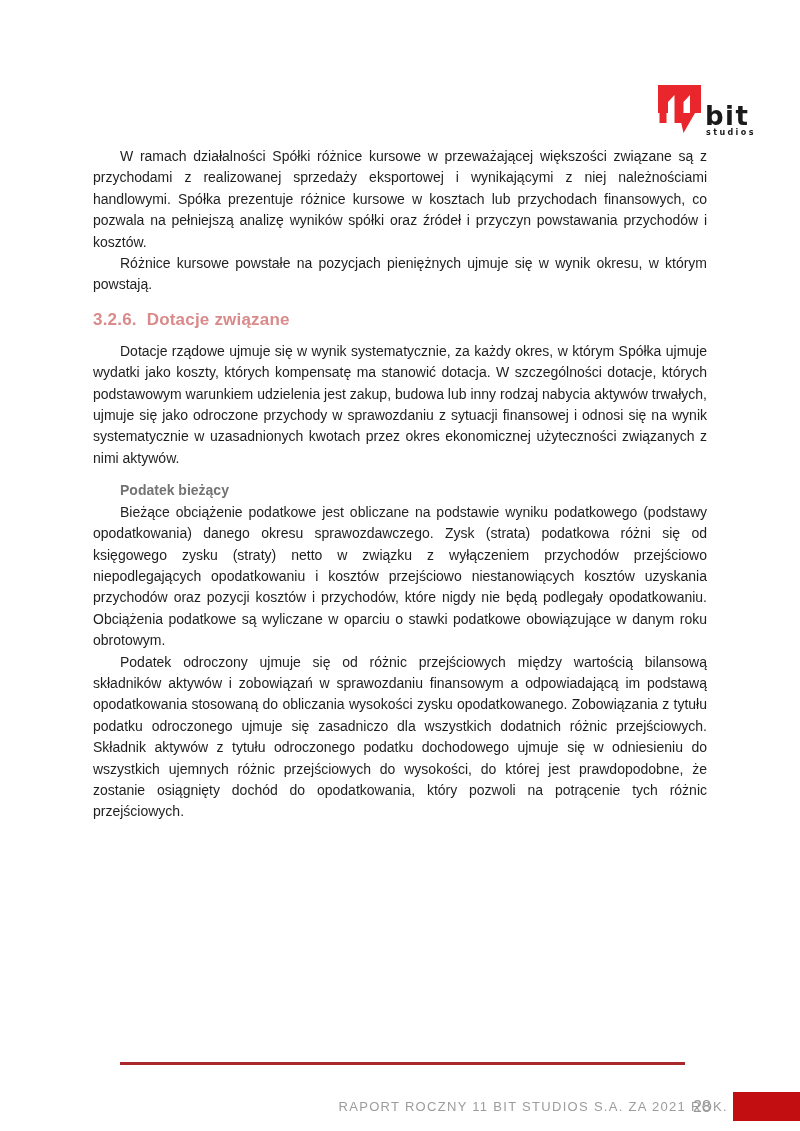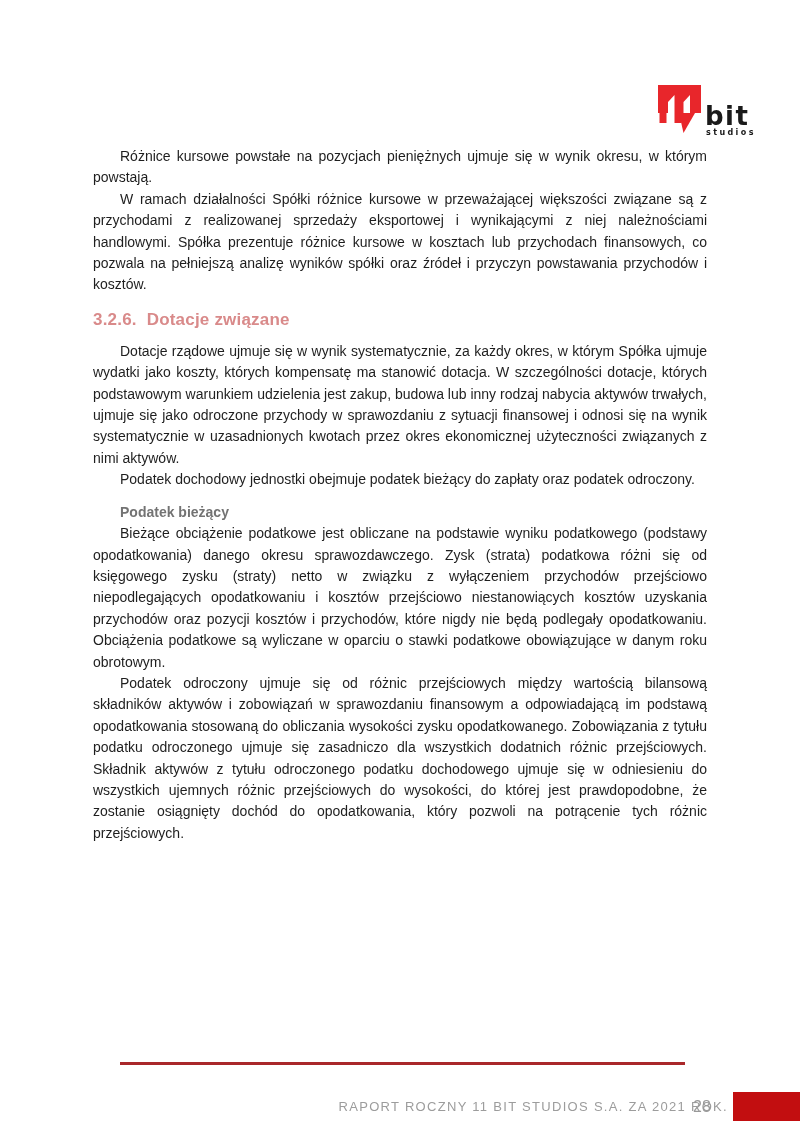--- a/index.html
+++ b/index.html
@@ -98,30 +98,29 @@
       <polygon points="15,20 21.5,13 21.5,31 15,31" fill="#ffffff"></polygon>
       <polygon points="30.5,20 37,13 37,31 30.5,31" fill="#ffffff"></polygon>
       <polygon points="26,31 42,31 30.5,51" fill="#e8262b"></polygon>
     </g>
     <text x="52" y="43" font-family="DejaVu Sans, sans-serif" font-size="26" font-weight="bold" letter-spacing="1.5" fill="#1a1a1a">bit</text>
     <text x="53" y="53" font-family="DejaVu Sans, sans-serif" font-size="8" font-weight="bold" letter-spacing="2.4" fill="#1a1a1a">studios</text>
   </svg>
 
   <div class="content">
 
+    <p class="body">W ramach działalności Spółki różnice kursowe w przeważającej większości związane są z przychodami z realizowanej sprzedaży eksportowej i wynikającymi z niej należnościami handlowymi. Spółka prezentuje różnice kursowe w kosztach lub przychodach finansowych, co pozwala na pełniejszą analizę wyników spółki oraz źródeł i przyczyn powstawania przychodów i kosztów.</p>
     <p class="body">Różnice kursowe powstałe na pozycjach pieniężnych ujmuje się w wynik okresu, w którym powstają.</p>
-    <p class="body">W ramach działalności Spółki różnice kursowe w przeważającej większości związane są z przychodami z realizowanej sprzedaży eksportowej i wynikającymi z niej należnościami handlowymi. Spółka prezentuje różnice kursowe w kosztach lub przychodach finansowych, co pozwala na pełniejszą analizę wyników spółki oraz źródeł i przyczyn powstawania przychodów i kosztów.</p>
 
     <h2 class="sec">
       <span>3.2.6.</span>
       <span>Dotacje związane</span>
     </h2>
     <p class="body">Dotacje rządowe ujmuje się w wynik systematycznie, za każdy okres, w którym Spółka ujmuje wydatki jako koszty, których kompensatę ma stanowić dotacja. W szczególności dotacje, których podstawowym warunkiem udzielenia jest zakup, budowa lub inny rodzaj nabycia aktywów trwałych, ujmuje się jako odroczone przychody w sprawozdaniu z sytuacji finansowej i odnosi się na wynik systematycznie w uzasadnionych kwotach przez okres ekonomicznej użyteczności związanych z nimi aktywów.</p>
 
-    <p class="body">Podatek dochodowy jednostki obejmuje podatek bieżący do zapłaty oraz podatek odroczony.</p>
 
     <p class="subhead">Podatek bieżący</p>
     <p class="body">Bieżące obciążenie podatkowe jest obliczane na podstawie wyniku podatkowego (podstawy opodatkowania) danego okresu sprawozdawczego. Zysk (strata) podatkowa różni się od księgowego zysku (straty) netto w związku z wyłączeniem przychodów przejściowo niepodlegających opodatkowaniu i kosztów przejściowo niestanowiących kosztów uzyskania przychodów oraz pozycji kosztów i przychodów, które nigdy nie będą podlegały opodatkowaniu. Obciążenia podatkowe są wyliczane w oparciu o stawki podatkowe obowiązujące w danym roku obrotowym.</p>
 
     <p class="body">Podatek odroczony ujmuje się od różnic przejściowych między wartością bilansową składników aktywów i zobowiązań w sprawozdaniu finansowym a odpowiadającą im podstawą opodatkowania stosowaną do obliczania wysokości zysku opodatkowanego. Zobowiązania z tytułu podatku odroczonego ujmuje się zasadniczo dla wszystkich dodatnich różnic przejściowych. Składnik aktywów z tytułu odroczonego podatku dochodowego ujmuje się w odniesieniu do wszystkich ujemnych różnic przejściowych do wysokości, do której jest prawdopodobne, że zostanie osiągnięty dochód do opodatkowania, który pozwoli na potrącenie tych różnic przejściowych.</p>
 
   </div>
 
   <div class="footer-line"></div>
   <div class="footer-title">RAPORT ROCZNY 11 BIT STUDIOS S.A. ZA 2021 ROK.</div>

